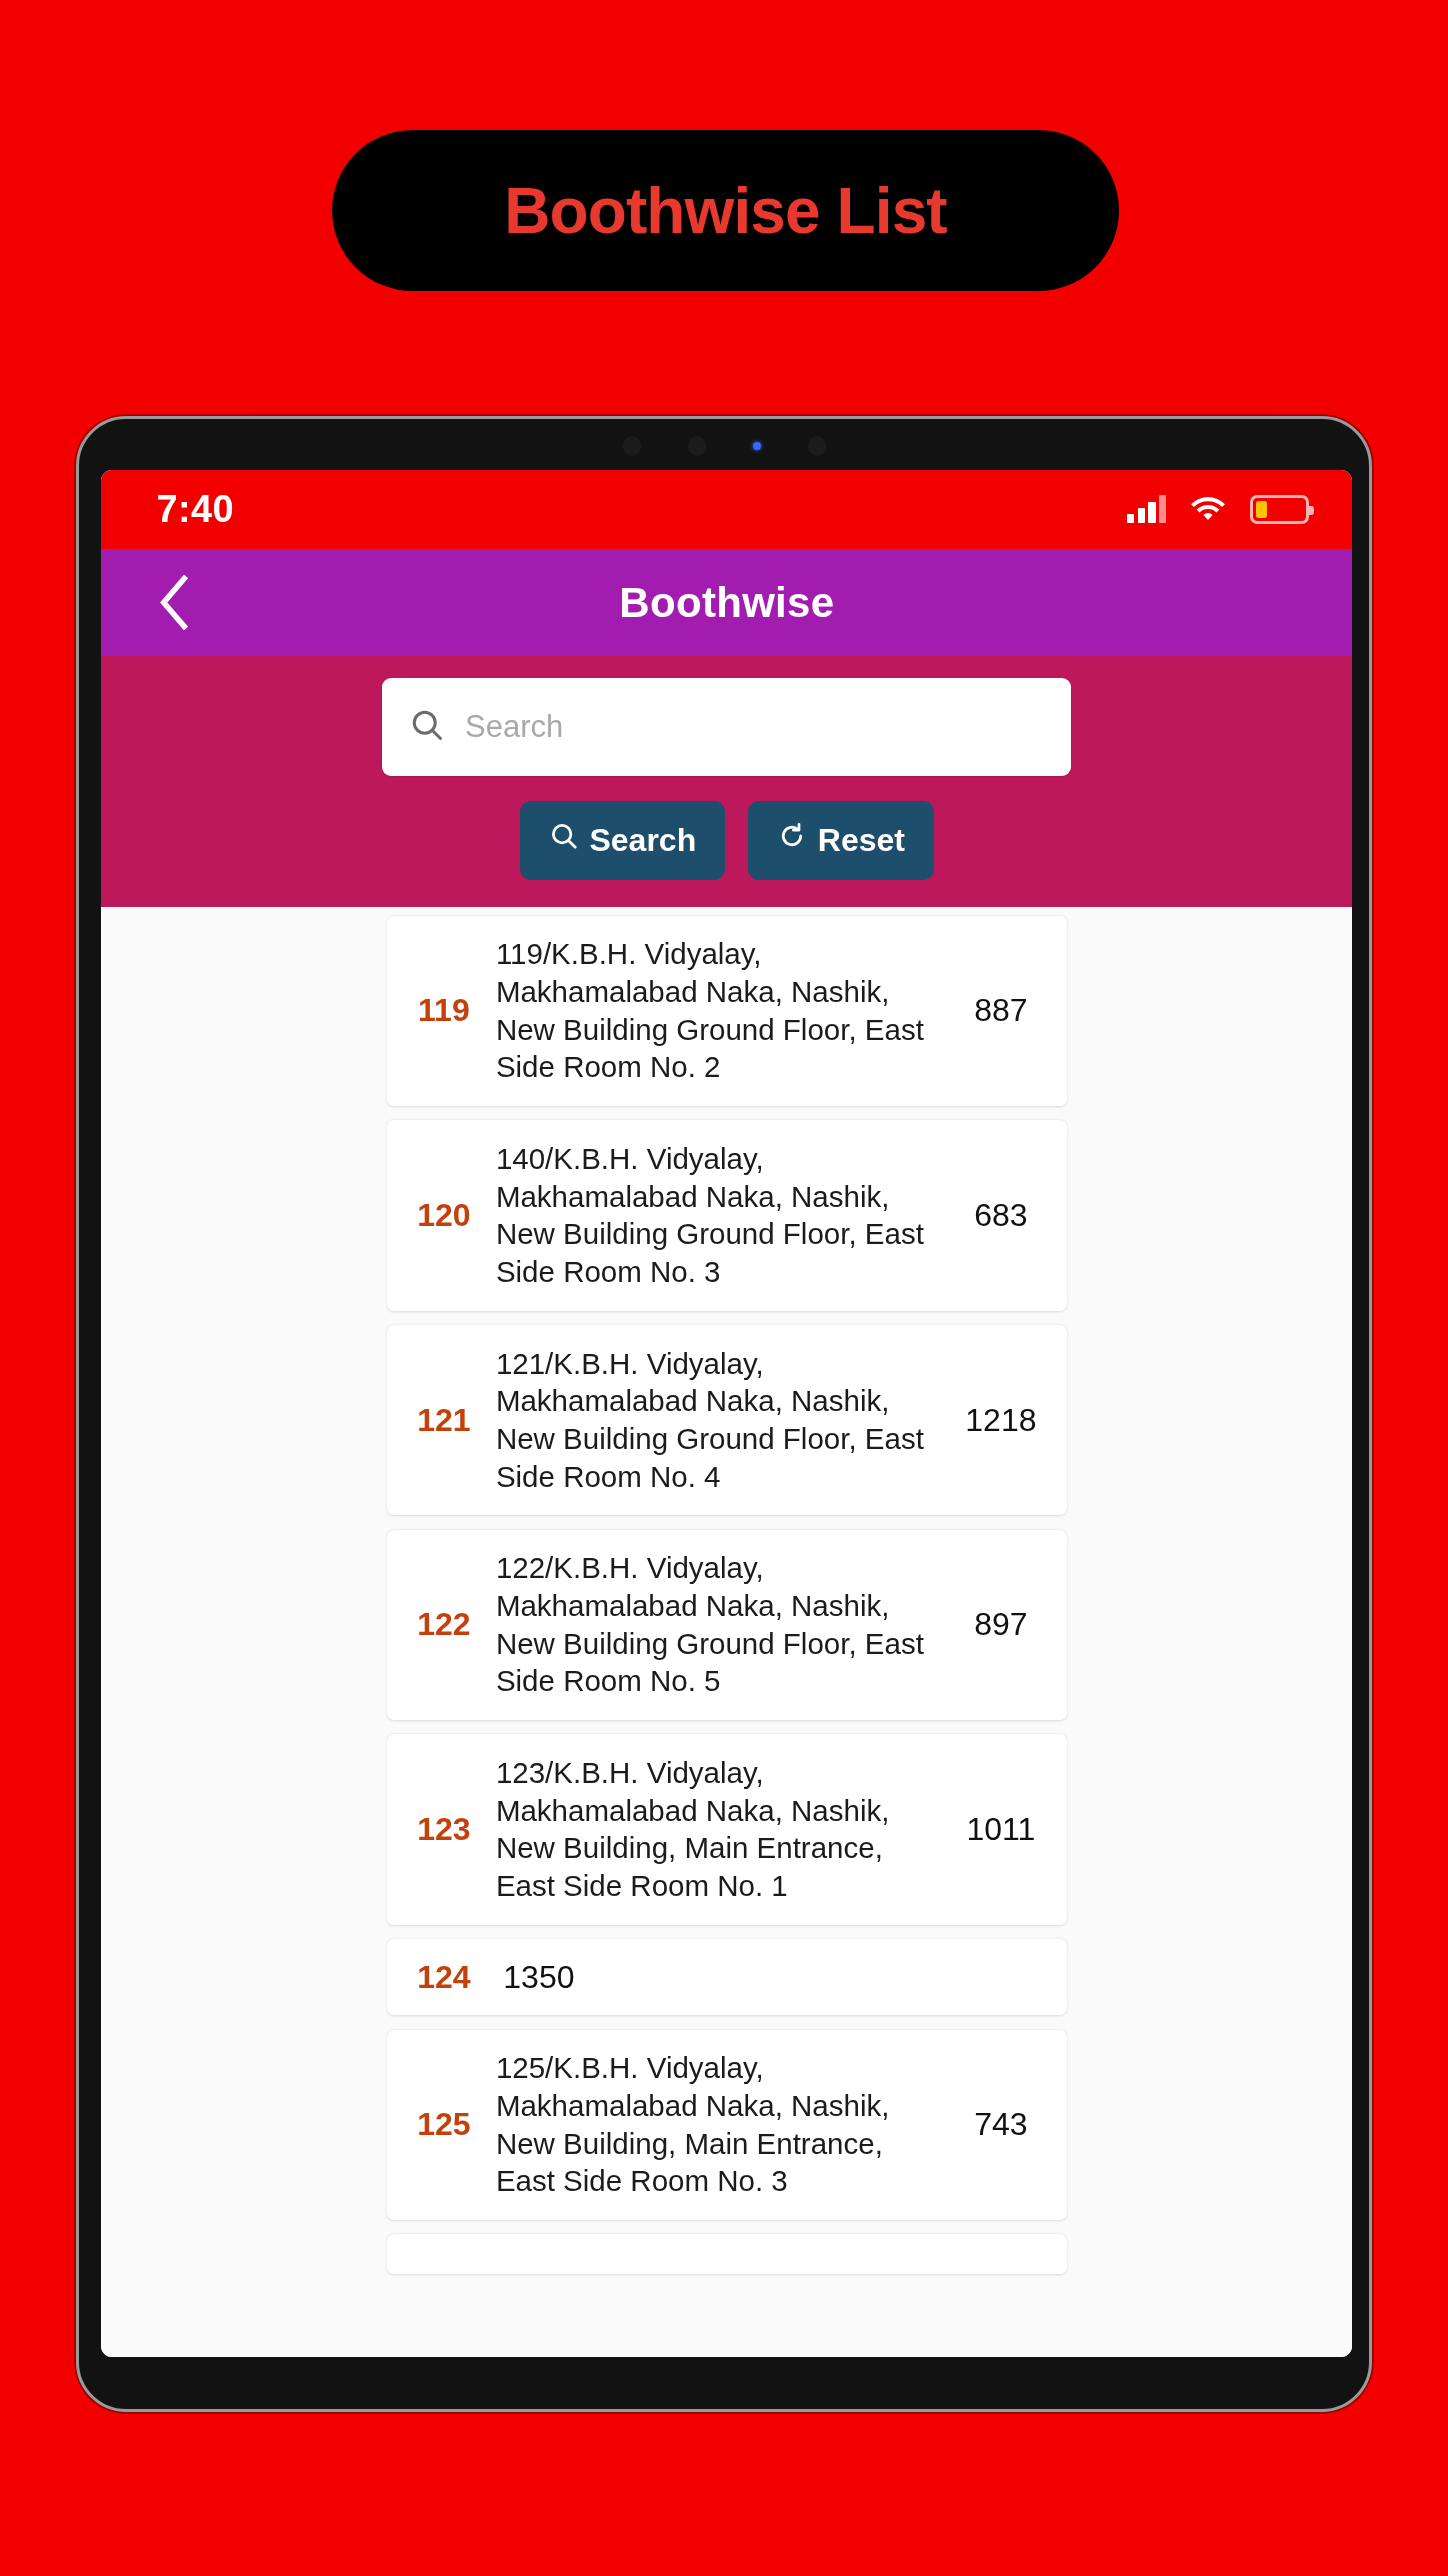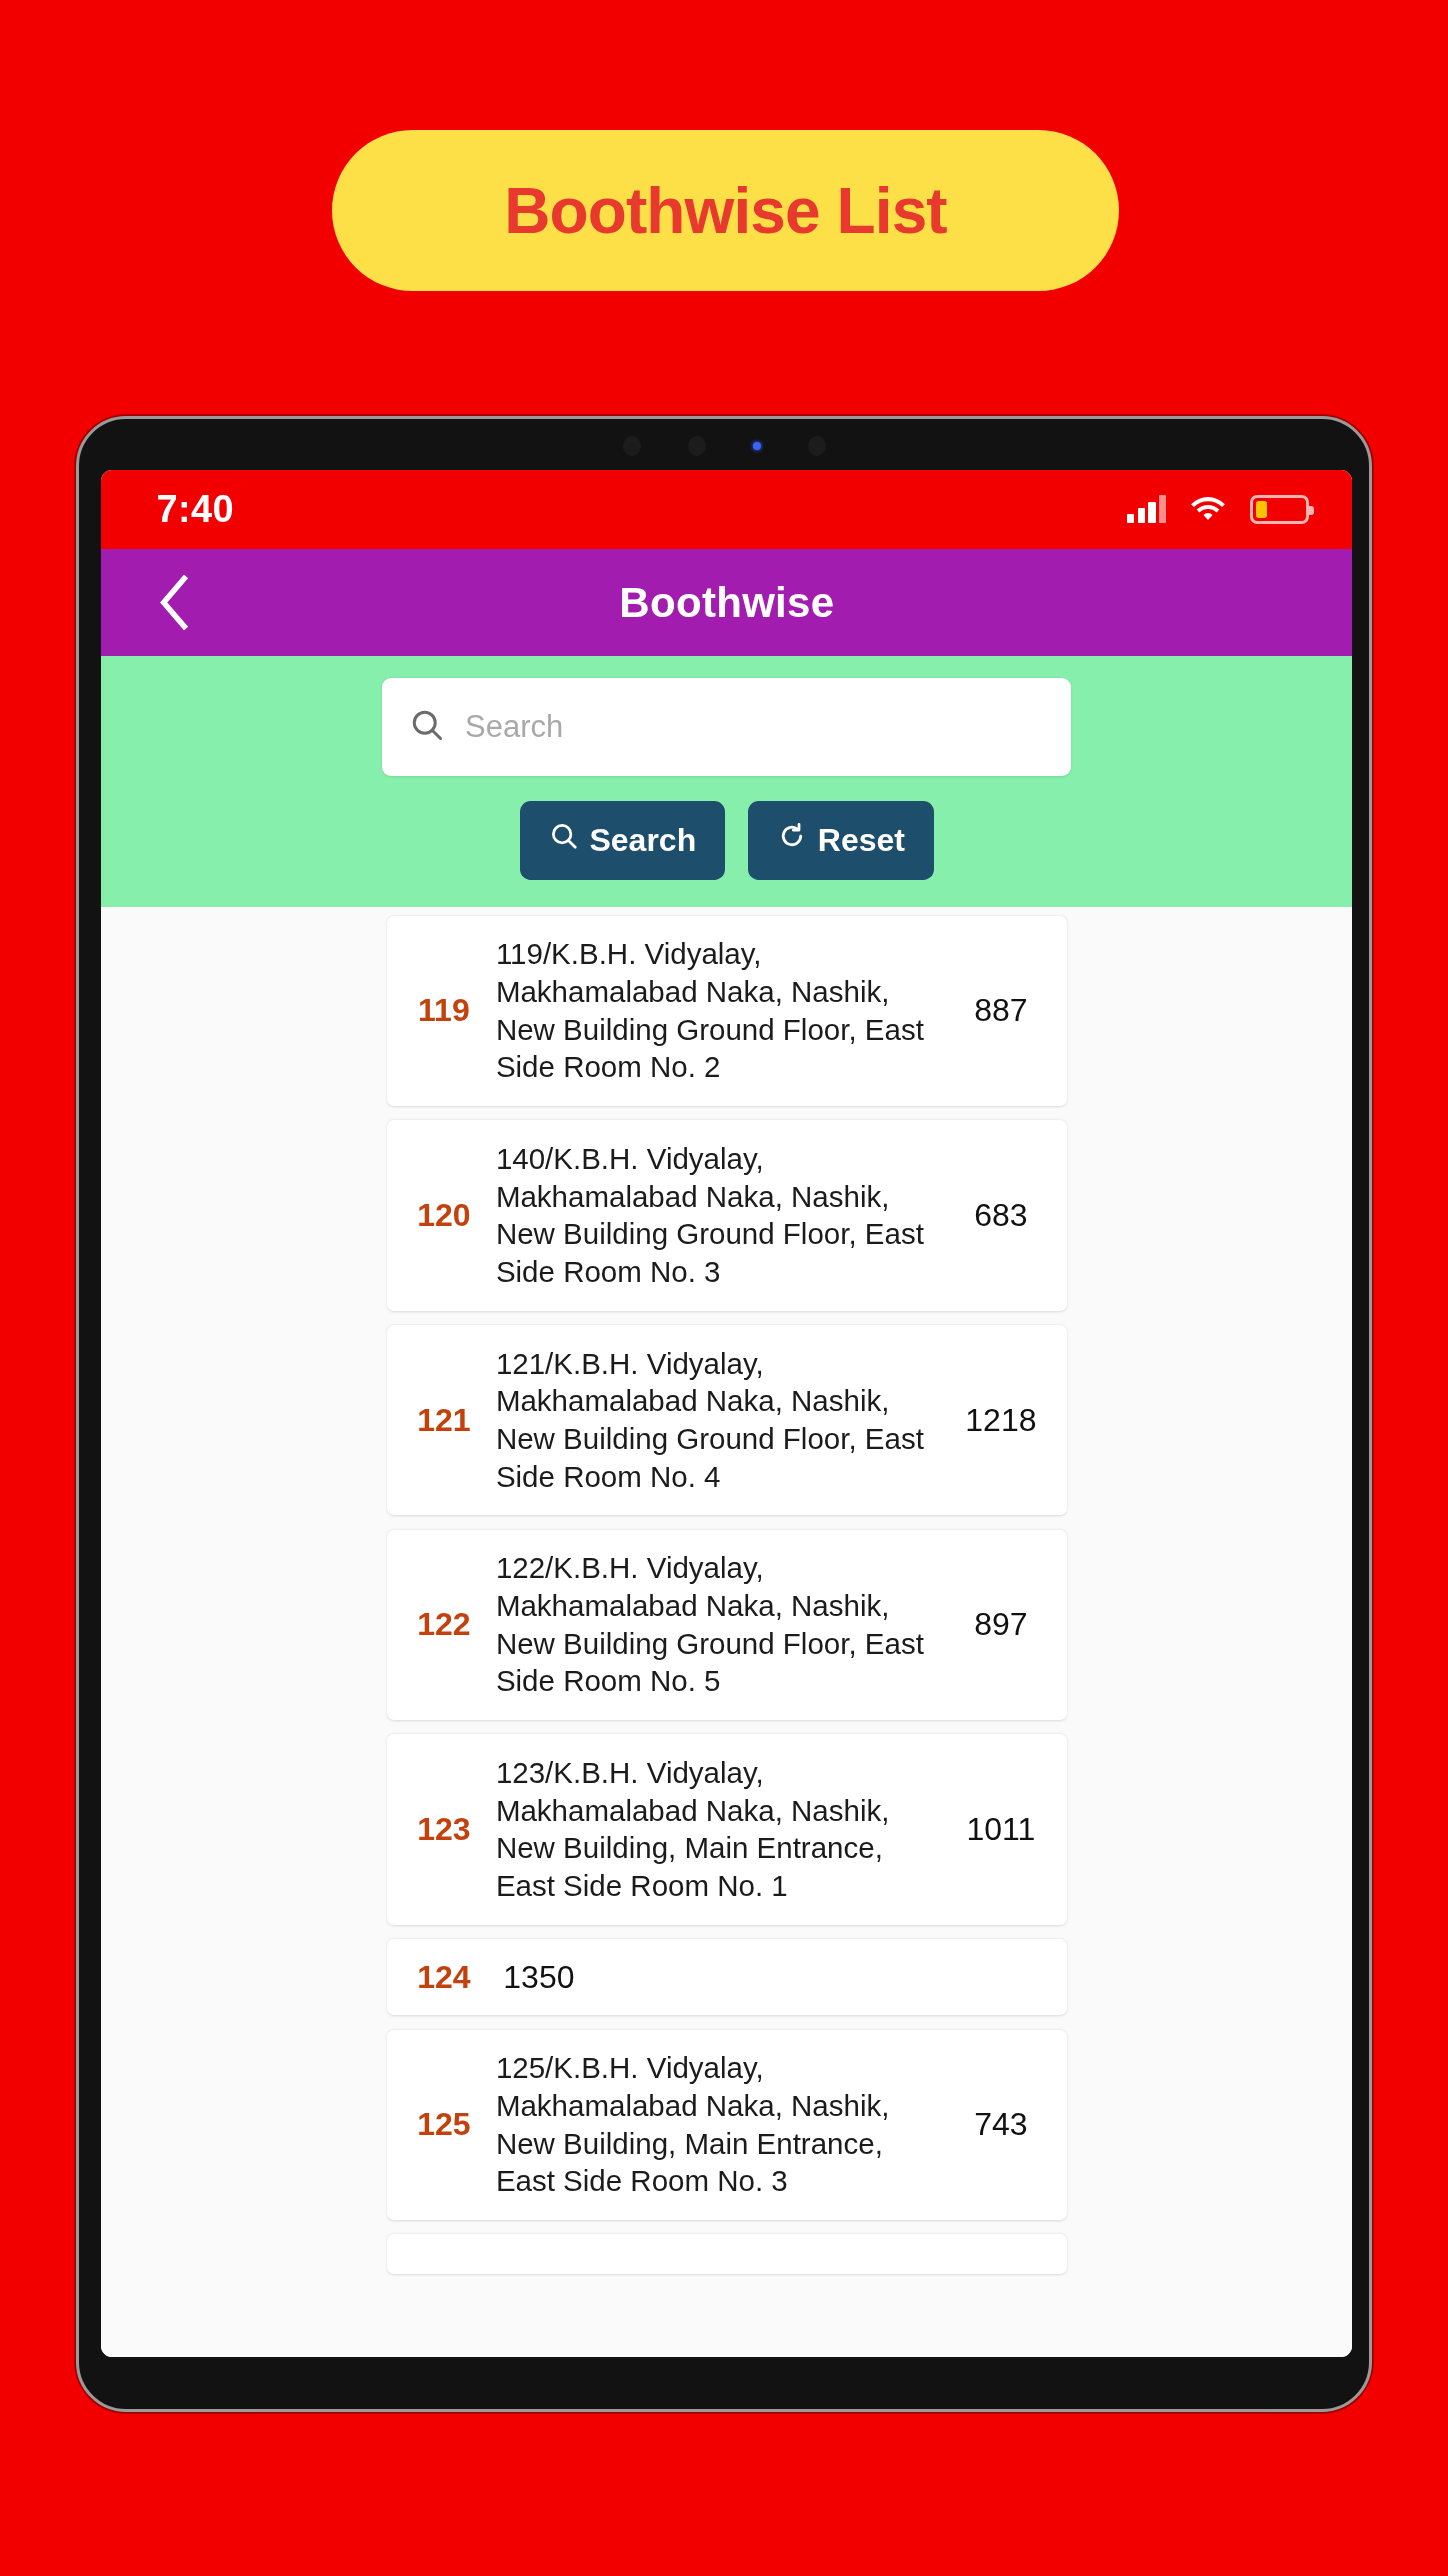--- a/index.html
+++ b/index.html
@@ -16,21 +16,21 @@
     position: relative;
   }
 
   
   #promo-banner {
     position: absolute;
     left: 332px;
     top: 130px;
     width: 787px;
     height: 161px;
-    background: #fde047;
+    background: #000000;
     border-radius: 81px;
     display: flex;
     align-items: center;
     justify-content: center;
   }
   #promo-title {
     font-size: 64px;
     font-weight: 700;
     color: #E8392F;
     letter-spacing: -0.9px;
@@ -159,21 +159,21 @@
     text-align: center;
     color: #FFFFFF;
     font-size: 42px;
     font-weight: 700;
     letter-spacing: 0.3px;
     pointer-events: none;
   }
 
   
   #search-panel {
-    background: #86efac;
+    background: #be185d;
     padding: 21.5px 0 27px;
     display: flex;
     flex-direction: column;
     align-items: center;
     flex: 0 0 auto;
   }
   #search-field-wrap {
     width: 689px;
     height: 98px;
     background: #FFFFFF;

